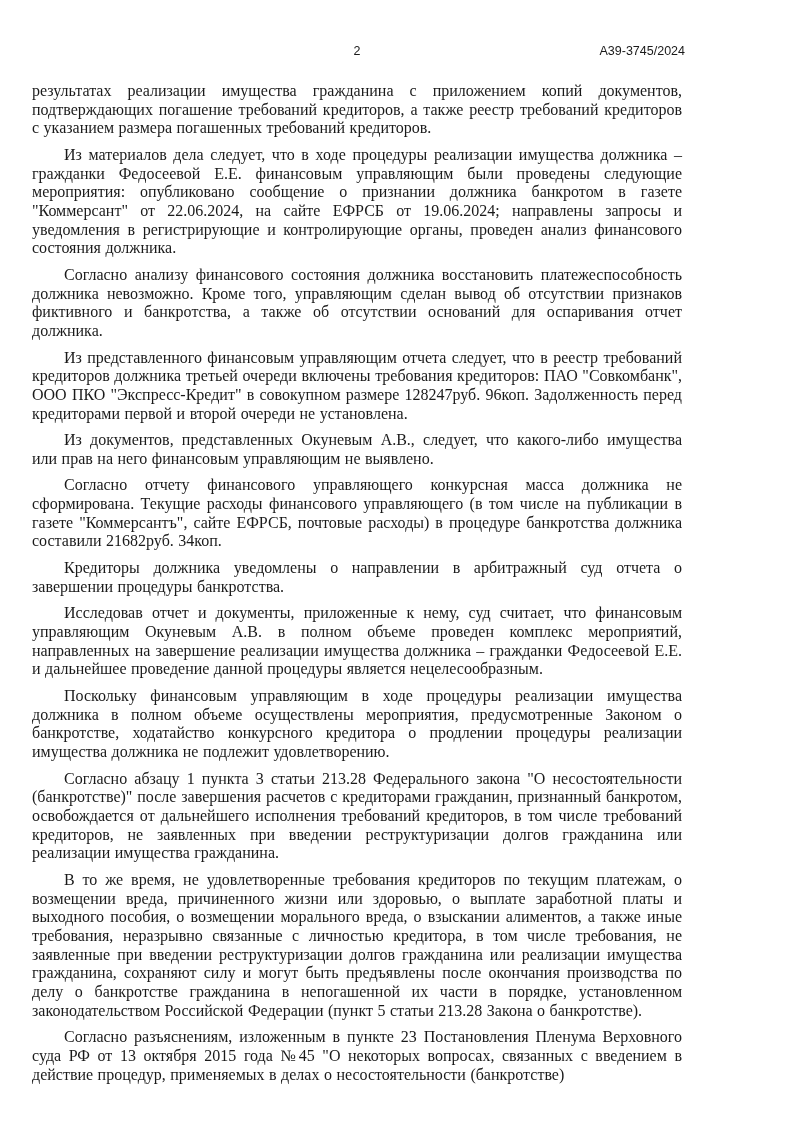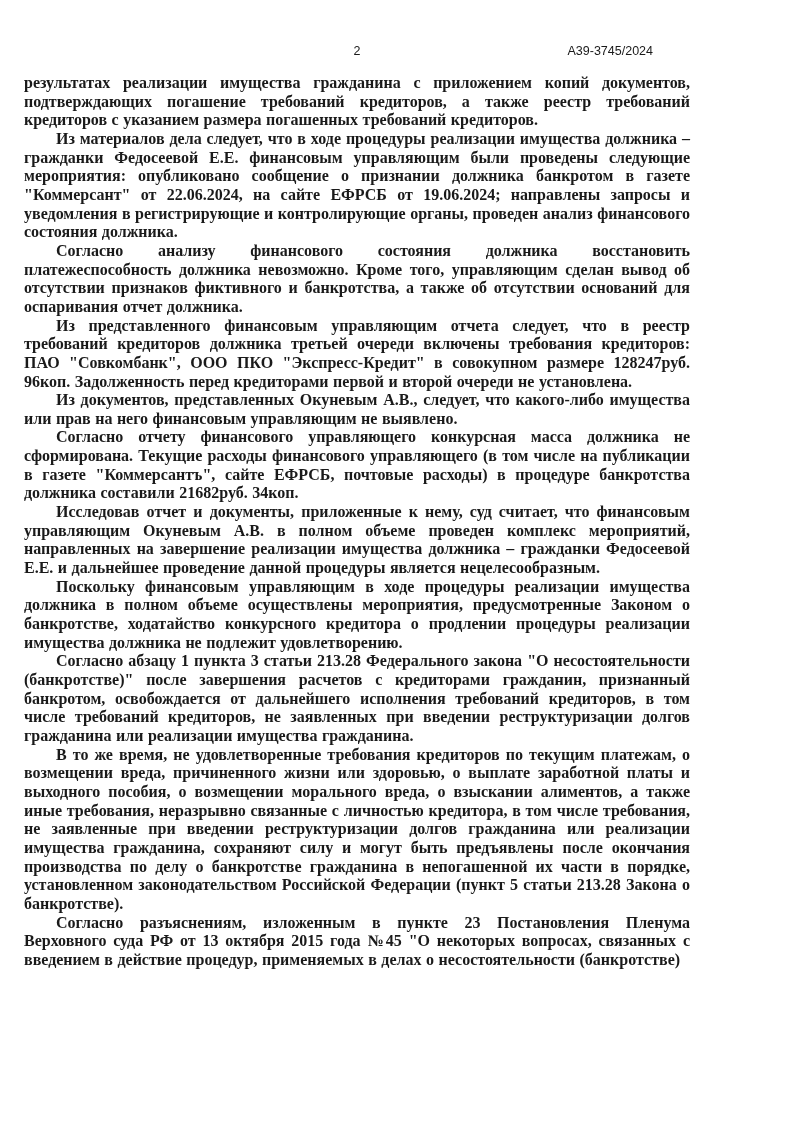--- a/index.html
+++ b/index.html
@@ -26,41 +26,40 @@
     color: #1a1a1a;
   }
   .page-number {
     display: block;
     text-align: center;
     width: 100%;
   }
   .case-number {
     position: absolute;
     top: 0;
-    right: 37px;
+    right: 5px;
     white-space: nowrap;
   }
   .doc-body {
     position: absolute;
     top: 74px;
     left: 24px;
     width: 666px;
     font-family: "Liberation Serif", "DejaVu Serif", serif;
     font-size: 16px;
     line-height: 18.65px;
     text-align: justify;
     hyphens: none;
     -webkit-hyphens: none;
     word-spacing: 0.5px;
   }
   .doc-body p {
-    margin: 0;
+    margin: 8px;
     padding: 0;
     text-indent: 0;
-    font-weight: bold;
   }
   .doc-body p.indent {
     text-indent: 32px;
   }
 </style>
 </head>
 <body>
 
 <div class="page">
   <header class="page-header">
@@ -68,19 +67,20 @@
     <span class="case-number">А39-3745/2024</span>
   </header>
 
   <main class="doc-body">
       <p>результатах реализации имущества гражданина с приложением копий документов, подтверждающих погашение требований кредиторов, а также реестр требований кредиторов с указанием размера погашенных требований кредиторов.</p>
       <p class="indent">Из материалов дела следует, что в ходе процедуры реализации имущества должника – гражданки Федосеевой Е.Е. финансовым управляющим были проведены следующие мероприятия: опубликовано сообщение о признании должника банкротом в газете "Коммерсант" от 22.06.2024, на сайте ЕФРСБ от 19.06.2024; направлены запросы и уведомления в регистрирующие и контролирующие органы, проведен анализ финансового состояния должника.</p>
       <p class="indent">Согласно анализу финансового состояния должника восстановить платежеспособность должника невозможно. Кроме того, управляющим сделан вывод об отсутствии признаков фиктивного и банкротства, а также об отсутствии оснований для оспаривания отчет должника.</p>
       <p class="indent">Из представленного финансовым управляющим отчета следует, что в реестр требований кредиторов должника третьей очереди включены требования кредиторов: ПАО "Совкомбанк", ООО ПКО "Экспресс-Кредит" в совокупном размере 128247руб. 96коп. Задолженность перед кредиторами первой и второй очереди не установлена.</p>
       <p class="indent">Из документов, представленных Окуневым А.В., следует, что какого-либо имущества или прав на него финансовым управляющим не выявлено.</p>
       <p class="indent">Согласно отчету финансового управляющего конкурсная масса должника не сформирована. Текущие расходы финансового управляющего (в том числе на публикации в газете "Коммерсантъ", сайте ЕФРСБ, почтовые расходы) в процедуре банкротства должника составили 21682руб. 34коп.</p>
+      <p class="indent">Кредиторы должника уведомлены о направлении в арбитражный суд отчета о завершении процедуры банкротства.</p>
       <p class="indent">Исследовав отчет и документы, приложенные к нему, суд считает, что финансовым управляющим Окуневым А.В. в полном объеме проведен комплекс мероприятий, направленных на завершение реализации имущества должника – гражданки Федосеевой Е.Е. и дальнейшее проведение данной процедуры является нецелесообразным.</p>
       <p class="indent">Поскольку финансовым управляющим в ходе процедуры реализации имущества должника в полном объеме осуществлены мероприятия, предусмотренные Законом о банкротстве, ходатайство конкурсного кредитора о продлении процедуры реализации имущества должника не подлежит удовлетворению.</p>
       <p class="indent">Согласно абзацу 1 пункта 3 статьи 213.28 Федерального закона "О несостоятельности (банкротстве)" после завершения расчетов с кредиторами гражданин, признанный банкротом, освобождается от дальнейшего исполнения требований кредиторов, в том числе требований кредиторов, не заявленных при введении реструктуризации долгов гражданина или реализации имущества гражданина.</p>
       <p class="indent">В то же время, не удовлетворенные требования кредиторов по текущим платежам, о возмещении вреда, причиненного жизни или здоровью, о выплате заработной платы и выходного пособия, о возмещении морального вреда, о взыскании алиментов, а также иные требования, неразрывно связанные с личностью кредитора, в том числе требования, не заявленные при введении реструктуризации долгов гражданина или реализации имущества гражданина, сохраняют силу и могут быть предъявлены после окончания производства по делу о банкротстве гражданина в непогашенной их части в порядке, установленном законодательством Российской Федерации (пункт 5 статьи 213.28 Закона о банкротстве).</p>
       <p class="indent">Согласно разъяснениям, изложенным в пункте 23 Постановления Пленума Верховного суда РФ от 13 октября 2015 года №45 "О некоторых вопросах, связанных с введением в действие процедур, применяемых в делах о несостоятельности (банкротстве)</p>
     </main>
 </div>
 
 </body></html>

